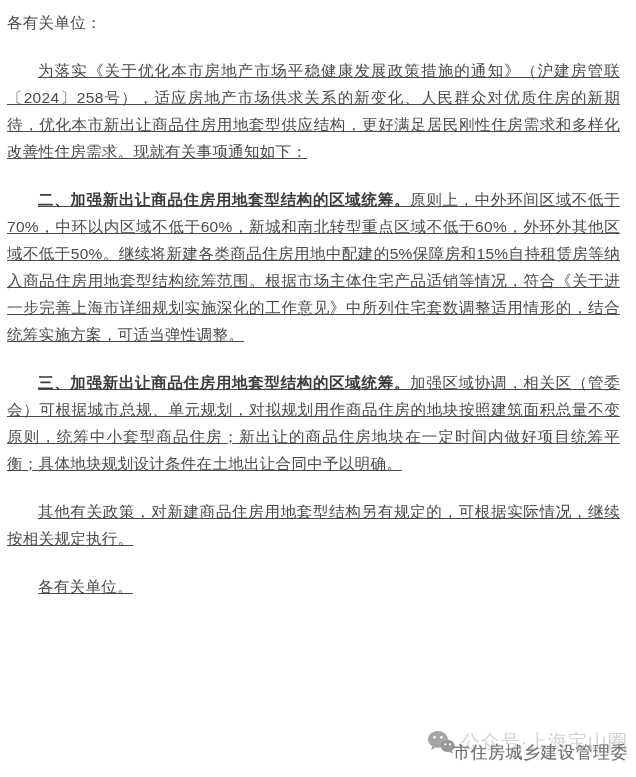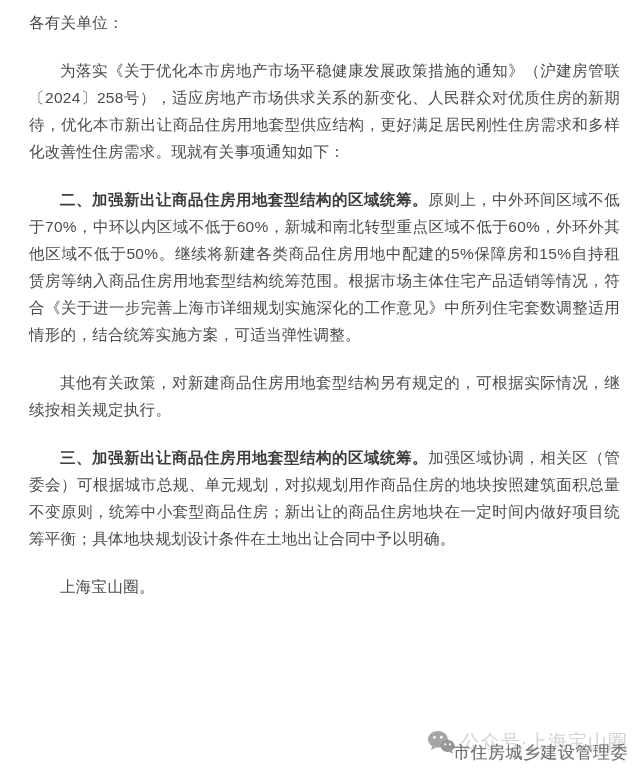--- a/index.html
+++ b/index.html
@@ -8,34 +8,35 @@
     background: #ffffff;
   }
   body {
     width: 636px;
     height: 777px;
     position: relative;
     overflow: hidden;
     font-family: "Liberation Sans", "DejaVu Sans", sans-serif;
   }
   .doc {
-    padding: 9px 16px 0 29px;
+    padding: 9px 16px 0 7px;
     font-size: 15.5px;
     line-height: 27px;
     color: #4b4b4b;
     text-align: justify;
     letter-spacing: 0.3px;
   }
   .salutation {
     margin: 0 0 21px 0;
     text-indent: 0;
   }
   .para {
     margin: 0 0 21px 0;
     text-indent: 2em;
+    text-decoration: underline;
   }
   .para:last-of-type {
     margin-bottom: 0;
   }
   .section-heading {
     font-weight: bold;
     color: #3d3d3d;
   }
   
   .watermark {
@@ -75,25 +76,25 @@
 
 <div class="doc">
 
   <p class="salutation">各有关单位：</p>
 
   <p class="para"><span>为落实《关于优化本市房地产市场平稳健康发展政策措施的通知》（沪建房管联〔2024〕258号），适应房地产市场供求关系的新变化、人民群众对优质住房的新期待，优化本市新出让商品住房用地套型供应结构，更好满足居民刚性住房需求和多样化改善性住房需求。现就有关事项通知如下：</span></p>
 
 
   <p class="para"><span class="section-heading">二、加强新出让商品住房用地套型结构的区域统筹。</span><span>原则上，中外环间区域不低于70%，中环以内区域不低于60%，新城和南北转型重点区域不低于60%，外环外其他区域不低于50%。继续将新建各类商品住房用地中配建的5%保障房和15%自持租赁房等纳入商品住房用地套型结构统筹范围。根据市场主体住宅产品适销等情况，符合《关于进一步完善上海市详细规划实施深化的工作意见》中所列住宅套数调整适用情形的，结合统筹实施方案，可适当弹性调整。</span></p>
 
+  <p class="para"><span class="section-heading">三、加强新出让商品住房用地套型结构的区域统筹。</span><span>加强区域协调，相关区（管委会）可根据城市总规、单元规划，对拟规划用作商品住房的地块按照建筑面积总量不变原则，统筹中小套型商品住房；新出让的商品住房地块在一定时间内做好项目统筹平衡；具体地块规划设计条件在土地出让合同中予以明确。</span></p>
+
   <p class="para"><span>其他有关政策，对新建商品住房用地套型结构另有规定的，可根据实际情况，继续按相关规定执行。</span></p>
 
-  <p class="para"><span class="section-heading">三、加强新出让商品住房用地套型结构的区域统筹。</span><span>加强区域协调，相关区（管委会）可根据城市总规、单元规划，对拟规划用作商品住房的地块按照建筑面积总量不变原则，统筹中小套型商品住房；新出让的商品住房地块在一定时间内做好项目统筹平衡；具体地块规划设计条件在土地出让合同中予以明确。</span></p>
-
-  <p class="para"><span>上海宝山圈。</span></p>
+  <p class="para"><span>各有关单位。</span></p>
 
 </div>
 
 <div class="watermark">
   <div class="wm-light">
     <span class="wm-icon">
       <svg width="28" height="24" viewBox="0 0 36 31" aria-hidden="true">
         <ellipse cx="14" cy="12" rx="13" ry="10.8" fill="#a6a6a6"></ellipse>
         <path d="M7 20 L5 26 L12 22 Z" fill="#a6a6a6"></path>
         <circle cx="9.5" cy="9.5" r="1.7" fill="#ffffff"></circle>

